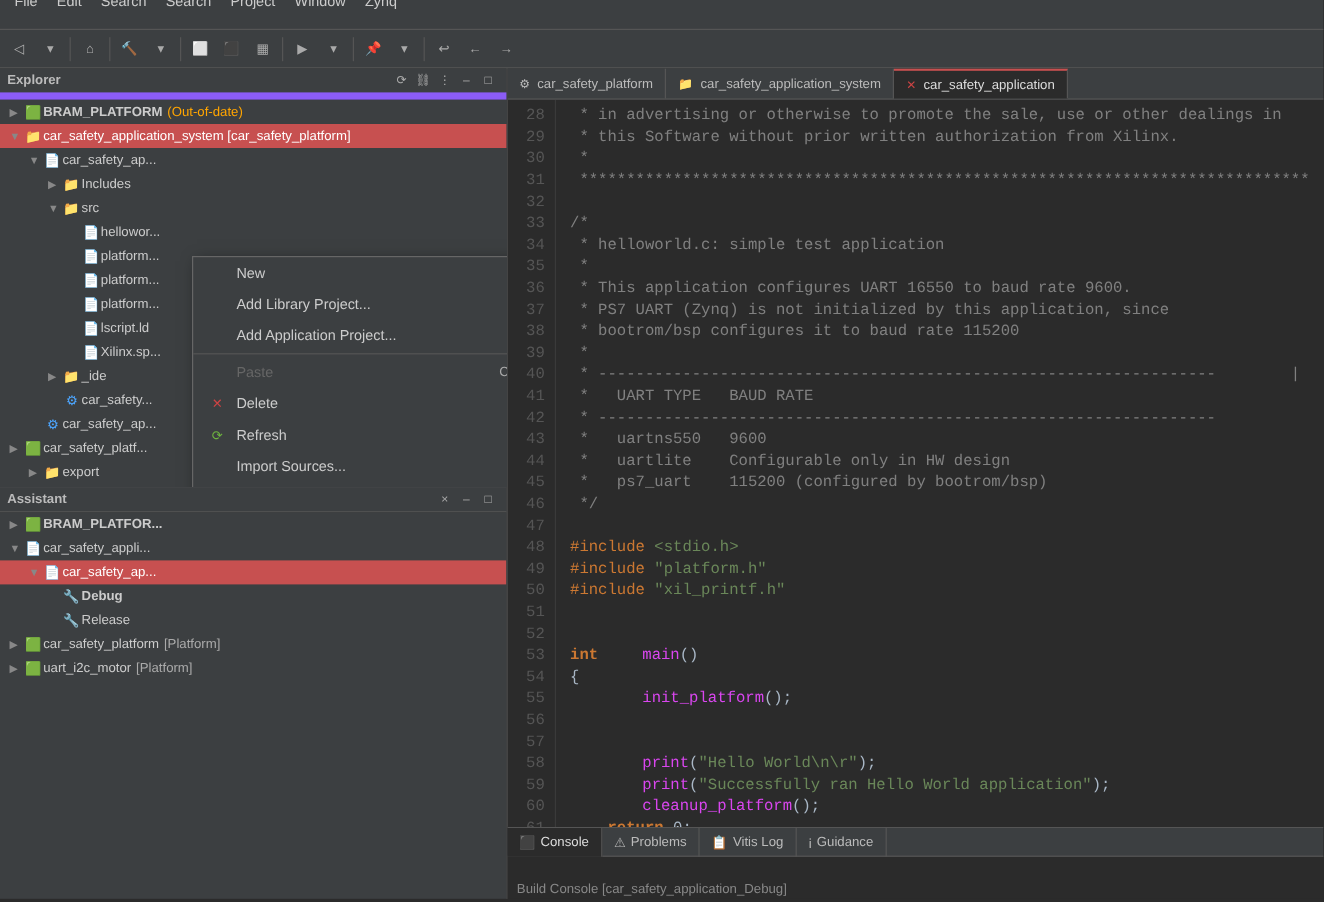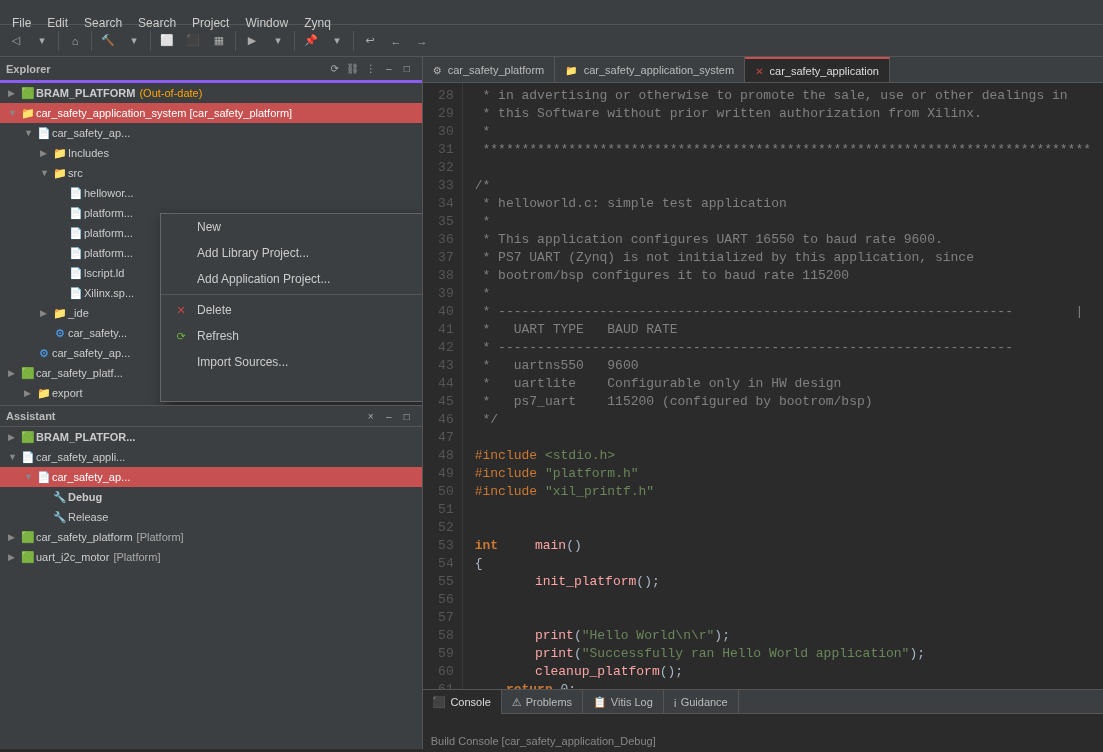--- a/index.html
+++ b/index.html
@@ -1,34 +1,34 @@
 <!DOCTYPE html>
 <html><head>
   <meta charset="utf-8">
   <style>
     * { margin: 0; padding: 0; box-sizing: border-box; }
     body { font-family: 'Segoe UI', Arial, sans-serif; font-size: 12px; background: #2b2b2b; color: #ccc; width: 1103px; height: 752px; overflow: hidden; }
 
     
-    #menubar { display: flex; align-items: flex-start; background: #3c3f41; height: 16px; border-bottom: 1px solid #555; padding: 12px 4px; }
+    #menubar { display: flex; align-items: flex-end; background: #3c3f41; height: 16px; border-bottom: 1px solid #555; padding: 12px 4px; }
     .menu-item { padding: 4px 8px; color: #ccc; cursor: pointer; font-size: 12px; }
 
     
     #toolbar { display: flex; align-items: center; background: #3c3f41; height: 32px; border-bottom: 1px solid #555; padding: 0 4px; gap: 2px; }
     .toolbar-btn { width: 24px; height: 24px; display: flex; align-items: center; justify-content: center; background: transparent; border: 1px solid transparent; cursor: pointer; color: #aaa; font-size: 11px; border-radius: 2px; }
     .toolbar-sep { width: 1px; height: 20px; background: #555; margin: 0 2px; }
 
     
     #main { display: flex; height: calc(752px - 28px - 32px); }
 
     
     #left-panel { width: 465px; display: flex; flex-direction: column; border-right: 1px solid #555; }
 
     
-    #explorer-header { display: flex; align-items: center; background: #3c3f41; height: 26px; border-bottom: 3px solid #8b5cf6; padding: 0 6px; justify-content: center; }
+    #explorer-header { display: flex; align-items: center; background: #3c3f41; height: 26px; border-bottom: 6px solid #8b5cf6; padding: 0 6px; justify-content: center; }
     #explorer-title { font-size: 11px; color: #bbb; font-weight: bold; flex: 1; }
     .header-icon-btn { width: 18px; height: 18px; display: flex; align-items: center; justify-content: center; cursor: pointer; color: #aaa; font-size: 10px; border-radius: 2px; }
 
     
     #tree-area { flex: 1; overflow-y: auto; background: #3c3f41; position: relative; }
     .tree-item { display: flex; align-items: center; height: 20px; padding-left: 4px; cursor: pointer; white-space: nowrap; overflow: hidden; }
     .tree-item.selected { background: #c75050; color: #fff; }
     .tree-indent { display: inline-block; width: 16px; flex-shrink: 0; }
     .tree-arrow { display: inline-block; width: 12px; font-size: 9px; color: #888; flex-shrink: 0; }
     .tree-icon { display: inline-block; width: 16px; font-size: 11px; flex-shrink: 0; text-align: center; }
@@ -57,21 +57,21 @@
 
     
     #editor { flex: 1; background: #2b2b2b; overflow-y: auto; font-family: 'Consolas', 'Courier New', monospace; font-size: 13px; display: flex; }
     #line-numbers { background: #2b2b2b; color: #555; padding: 4px 8px; text-align: right; user-select: none; line-height: 18px; border-right: 1px solid #3a3a3a; min-width: 40px; }
     #code-content { padding: 4px 12px; line-height: 18px; flex: 1; white-space: pre; }
 
     
     .c-comment { color: #808080; }
     .c-keyword { color: #cc7832; font-weight: bold; }
     .c-string { color: #6a8759; }
-    .c-func { color: #fca5a5; padding-left: 29px; }
+    .c-func { color: #d946ef; padding-left: 29px; }
     .c-preproc { color: #cc7832; font-weight: normal; }
     .c-header { color: #6a8759; }
     .c-text { color: #a9b7c6; }
     .c-stars { color: #808080; }
 
     
     #bottom-panel { height: 60px; background: #2b2b2b; border-top: 1px solid #555; display: flex; flex-direction: column; }
     #bottom-tabs { display: flex; background: #3c3f41; height: 24px; border-bottom: 1px solid #555; }
     .bottom-tab { display: flex; align-items: center; padding: 0 10px; height: 24px; cursor: pointer; font-size: 11px; color: #bbb; border-right: 1px solid #555; gap: 4px; }
     .bottom-tab.active { background: #2b2b2b; color: #ddd; }
@@ -271,20 +271,27 @@
         </div>
 
         <div class="cm-item">
           <div class="cm-item-left">
             <span class="cm-icon"></span>
             <span>Add Application Project...</span>
           </div>
         </div>
         <div class="cm-sep"></div>
 
+        <div class="cm-item disabled">
+          <div class="cm-item-left">
+            <span class="cm-icon"></span>
+            <span>Paste</span>
+          </div>
+          <span class="cm-item-right">Ctrl+V</span>
+        </div>
 
         <div class="cm-item">
           <div class="cm-item-left">
             <span class="cm-icon" style="color:#cc4444;">✕</span>
             <span>Delete</span>
           </div>
         </div>
 
         <div class="cm-item">
           <div class="cm-item-left">

